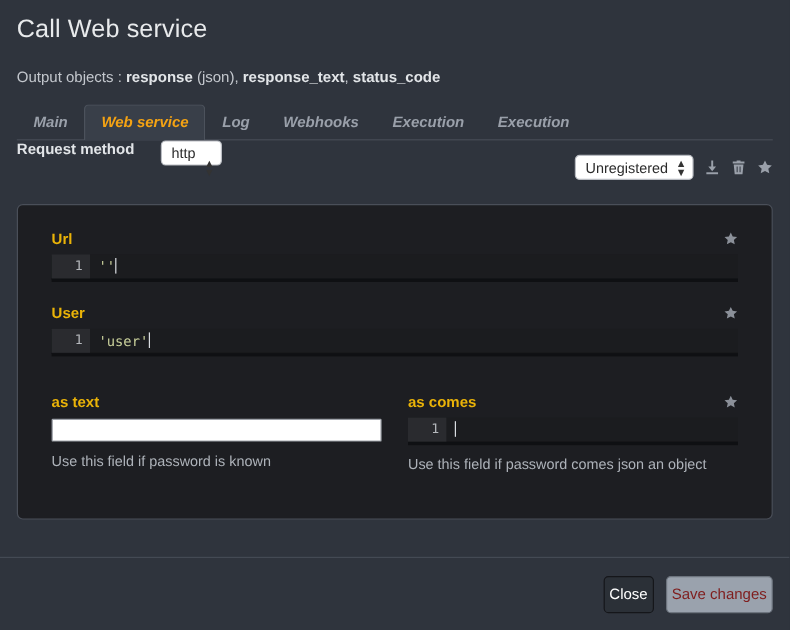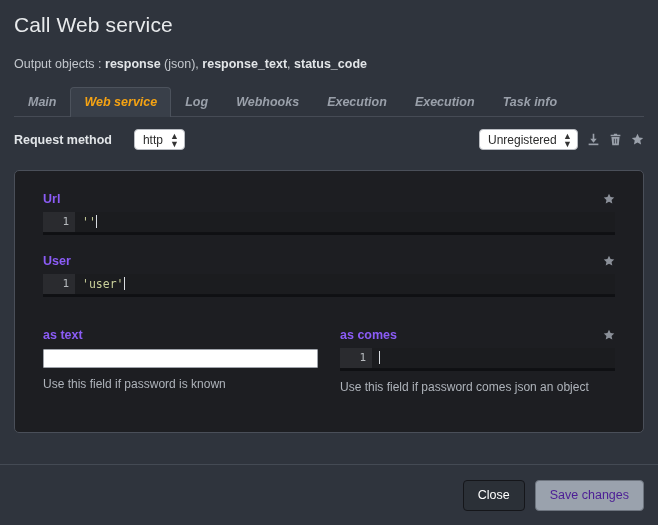--- a/index.html
+++ b/index.html
@@ -66,21 +66,20 @@
     color: #f5a313;
     background: #393f49;
     border-color: #4c525c;
   }
 
   
   .method-row {
     margin: 0 14px;
     height: 45px;
     display: flex;
-    align-items: center;
   }
   .method-label {
     font-size: 12.5px;
     font-weight: bold;
     color: #e2e5e8;
     margin-right: 22px;
   }
   .sel {
     appearance: none;
     -webkit-appearance: none;
@@ -131,21 +130,21 @@
     background: #1d1e22;
     border: 1px solid #4a4f59;
     border-radius: 5px;
     padding: 20px 28px 26px 28px;
     box-sizing: border-box;
     height: 263px;
   }
   .field-label {
     font-size: 12.5px;
     font-weight: bold;
-    color: #8b5cf6;
+    color: #eab308;
     line-height: 16px;
   }
   .field-head {
     display: flex;
     align-items: center;
   }
   .field-head .star {
     margin-left: auto;
     color: #8b9099;
     cursor: pointer;
@@ -242,53 +241,52 @@
     display: flex;
     align-items: center;
     justify-content: flex-end;
     padding-right: 14px;
     gap: 10px;
   }
   .btn {
     font-family: "Liberation Sans", sans-serif;
     font-size: 12.5px;
     border-radius: 4px;
-    padding: 7px 14px;
+    padding: 7px 4px;
     line-height: 15px;
     cursor: pointer;
     border: 1px solid #15161a;
   }
   .btn-close {
     background: #2b3037;
     color: #ffffff;
   }
   .btn-save {
     background: #9aa2ad;
-    color: #4c1d95;
+    color: #7f1d1d;
     border-color: #6d747e;
   }
 </style>
 </head>
 <body>
 
 <div class="modal-header">
   <h1 class="modal-title">Call Web service</h1>
   <div class="output-objects">
     <span>Output objects : </span><b>response</b><span> (json), </span><b>response_text</b><span>, </span><b>status_code</b>
   </div>
 </div>
 
 <div class="tabbar">
   <div class="tab">Main</div>
   <div class="tab active">Web service</div>
   <div class="tab">Log</div>
   <div class="tab">Webhooks</div>
   <div class="tab">Execution</div>
   <div class="tab">Execution</div>
-  <div class="tab">Task info</div>
 </div>
 
 <div class="method-row">
   <span class="method-label">Request method</span>
 
   <span class="sel-wrap">
     <select class="sel">
       <option>http</option>
     </select>
     <span class="sel-arrows">▲<br>▼</span>

